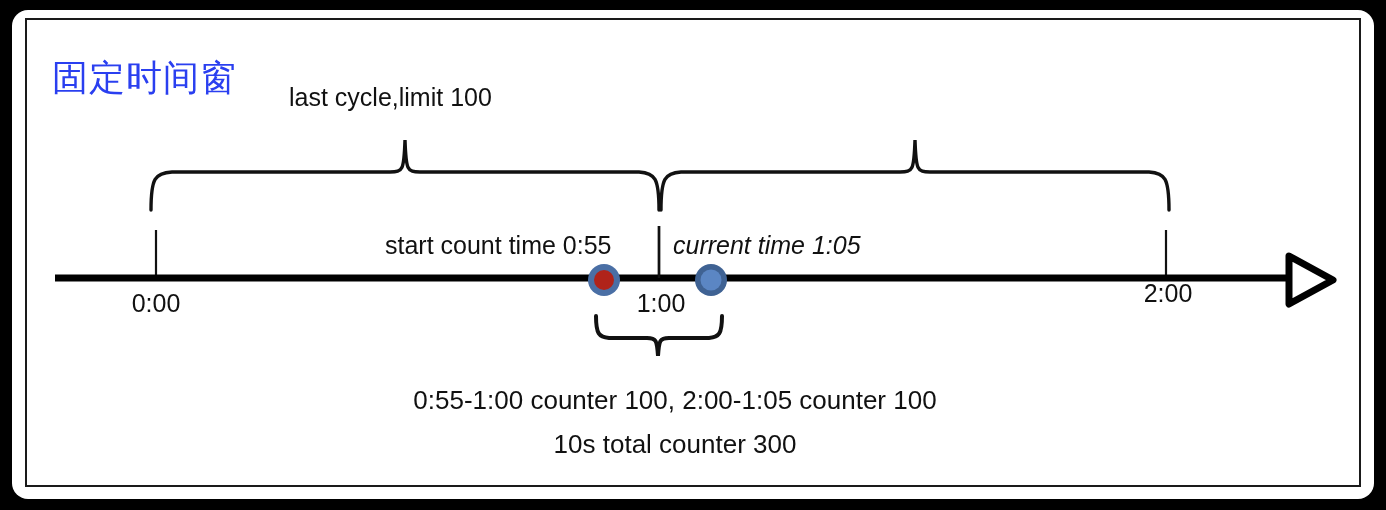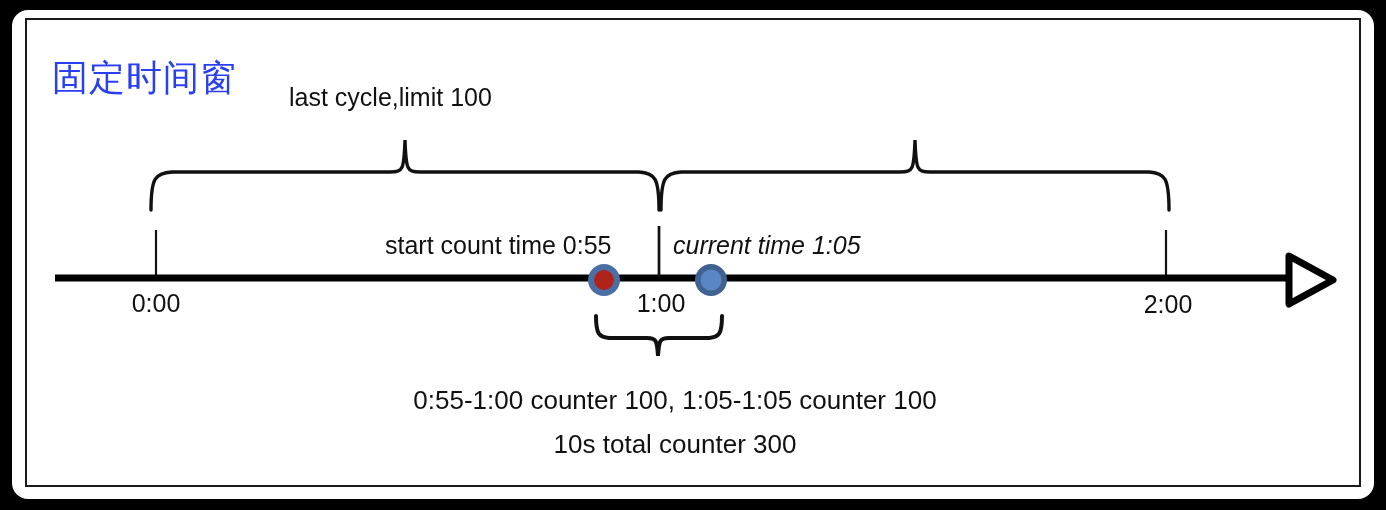--- a/index.html
+++ b/index.html
@@ -68,21 +68,21 @@
 
   .tick-label {
     position: absolute;
     font-size: 25px;
     color: #111111;
     white-space: nowrap;
     transform: translateX(-50%);
   }
   .tick-0 { left: 156px; top: 289px; }
   .tick-1 { left: 661px; top: 289px; }
-  .tick-2 { left: 1168px; top: 290px; }
+  .tick-2 { left: 1168px; top: 279px; }
 
   .footnote {
     position: absolute;
     font-size: 26px;
     color: #111111;
     white-space: nowrap;
     transform: translateX(-50%);
     left: 675px;
   }
   .foot-1 { top: 385px; }
@@ -108,21 +108,21 @@
     <div class="title">固定时间窗</div>
 
     <div class="lbl lbl-cycle-last">last cycle,limit 100</div>
     <div class="lbl lbl-start-count">start count time 0:55</div>
     <div class="lbl lbl-cur-time">current time 1:05</div>
 
     <div class="tick-label tick-0">0:00</div>
     <div class="tick-label tick-1">1:00</div>
     <div class="tick-label tick-2">2:00</div>
 
-    <div class="footnote foot-1">0:55-1:00 counter 100, 1:05-1:05 counter 100</div>
+    <div class="footnote foot-1">0:55-1:00 counter 100, 2:00-1:05 counter 100</div>
     <div class="footnote foot-2">10s total counter 300</div>
 
     <svg class="overlay" viewBox="0 0 1386 510">
 
       <path fill="none" stroke="#111111" stroke-width="3.4" stroke-linecap="round" d="M 151,210
                C 151,178 155,173 172,172
                L 390,172
                C 403,172 404,170 405,140
                C 406,170 407,172 420,172
                L 639,172

